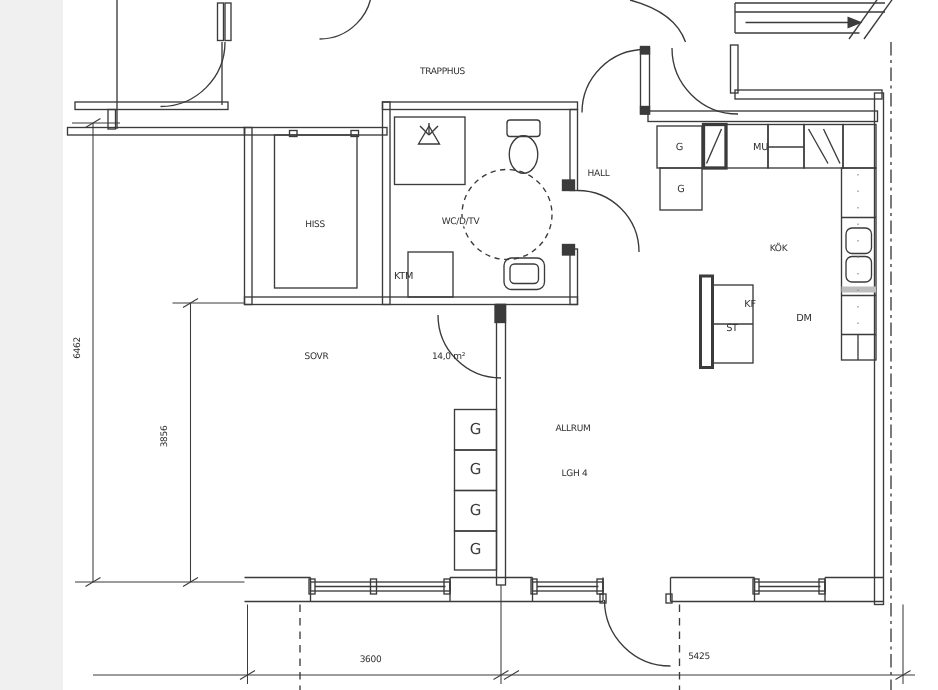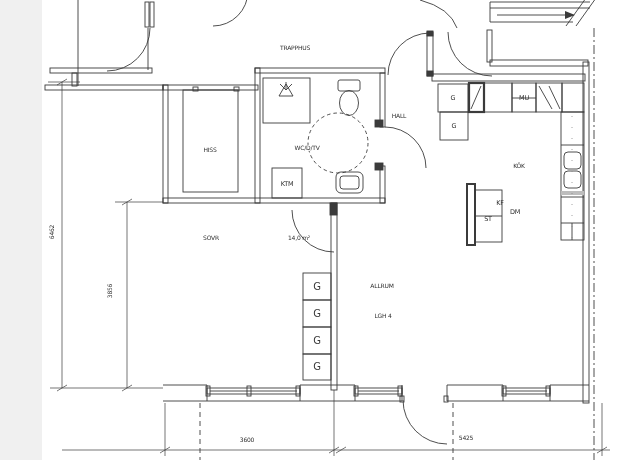--- a/index.html
+++ b/index.html
@@ -179,25 +179,25 @@
   <div class="lbl onwhite" style="left:307px;top:148px">WC/D/TV</div>
   <div class="lbl" style="left:399px;top:116px">HALL</div>
   <div class="lbl" style="left:519px;top:166px">KÖK</div>
   <div class="lbl" style="left:211px;top:238px">SOVR</div>
   <div class="lbl" style="left:299px;top:238px">14,0 m²</div>
   <div class="lbl" style="left:382px;top:286px">ALLRUM</div>
   <div class="lbl" style="left:383px;top:316px">LGH 4</div>
 
   <div class="lbl k" style="left:453px;top:98px">G</div>
   <div class="lbl k" style="left:454px;top:126px">G</div>
-  <div class="lbl k" style="left:524px;top:98px">MU</div>
-  <div class="lbl k" style="left:287px;top:184px">KTM</div>
+  <div class="lbl k" style="left:507px;top:98px">MU</div>
+  <div class="lbl k" style="left:269px;top:184px">KTM</div>
   <div class="lbl k" style="left:500px;top:203px">KF</div>
   <div class="lbl k" style="left:488px;top:219px">ST</div>
-  <div class="lbl k" style="left:515px;top:212px">DM</div>
+  <div class="lbl k" style="left:536px;top:212px">DM</div>
 
   <div class="lbl big" style="left:317px;top:287px">G</div>
   <div class="lbl big" style="left:317px;top:314px">G</div>
   <div class="lbl big" style="left:317px;top:341px">G</div>
   <div class="lbl big" style="left:317px;top:367px">G</div>
 
   <div class="lbl dim vert" style="left:52px;top:232px">6462</div>
   <div class="lbl dim vert" style="left:110px;top:291px">3856</div>
   <div class="lbl dim" style="left:247px;top:440px">3600</div>
   <div class="lbl dim" style="left:466px;top:438px">5425</div>

